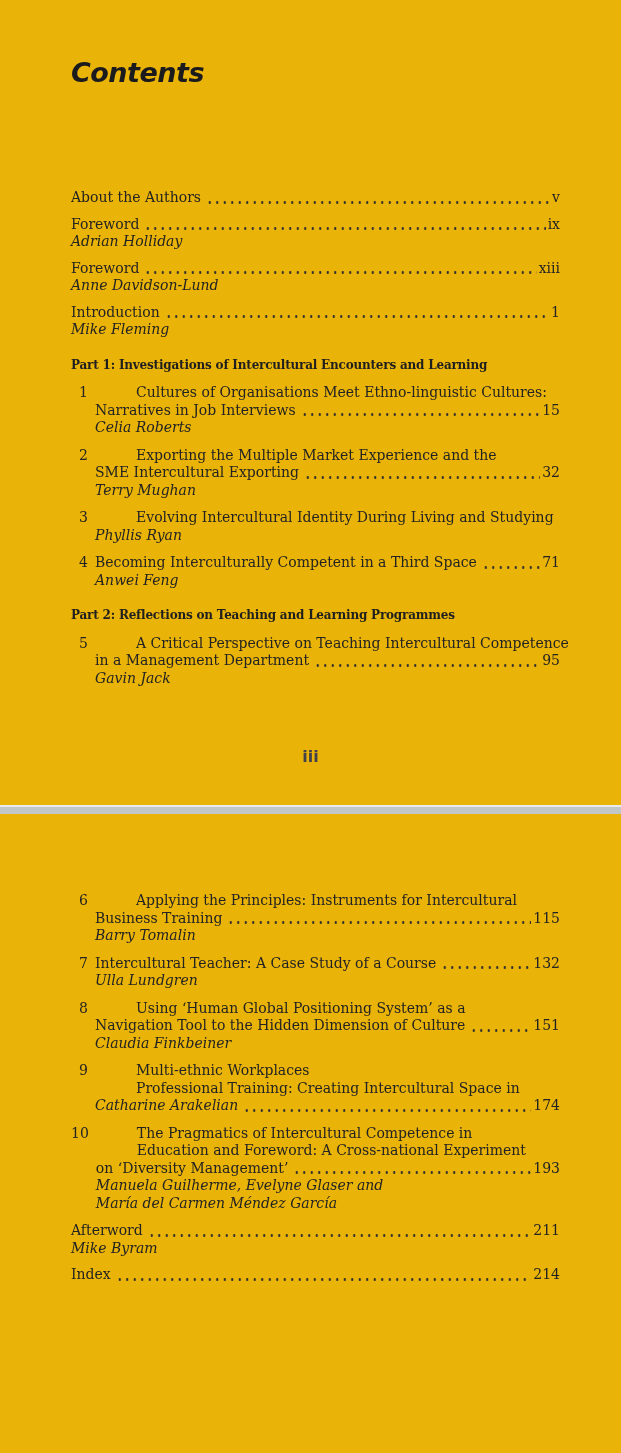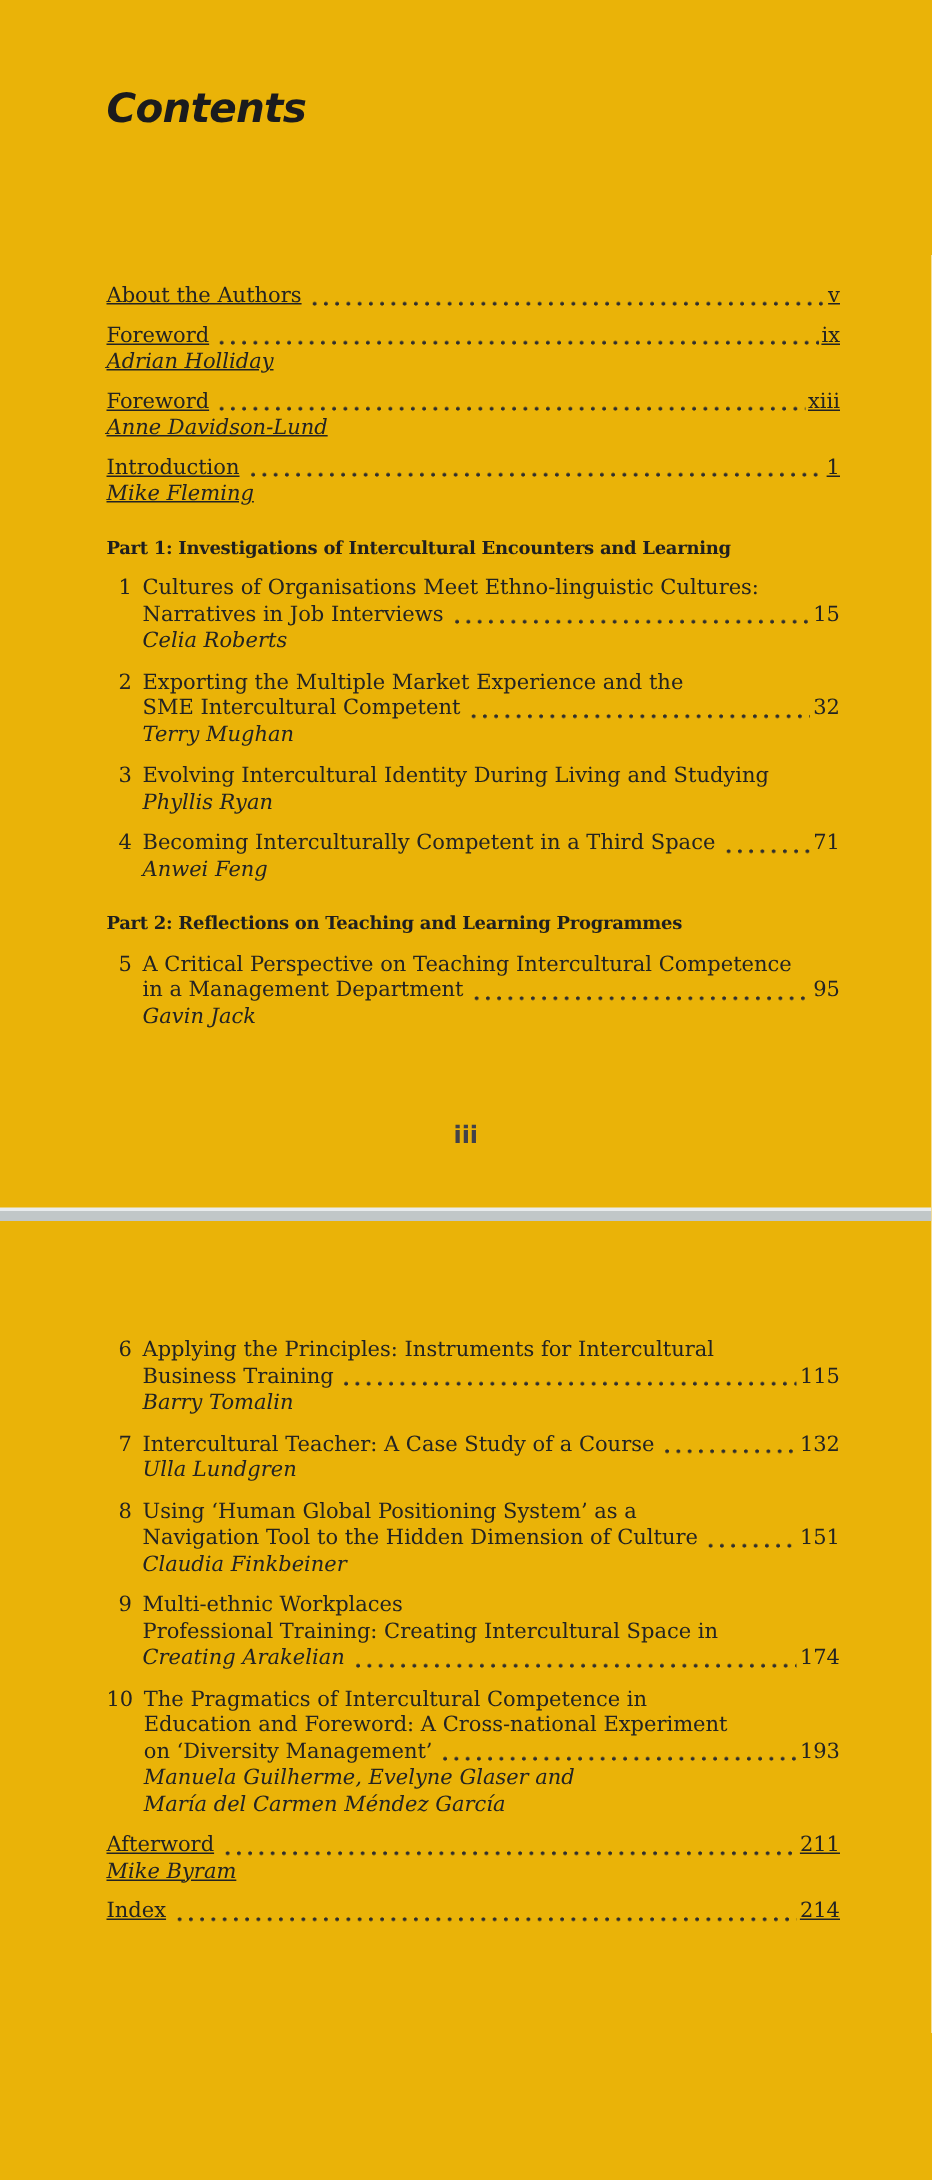--- a/index.html
+++ b/index.html
@@ -24,21 +24,21 @@
     font-weight: bold;
     font-size: 27px;
     line-height: 32px;
     letter-spacing: -0.5px;
     color: #1b1b1d;
     margin: 0;
   }
   .toc { margin-top: 100px; font-size: 14px; line-height: 17.5px; }
   .toc2 { font-size: 14px; line-height: 17.5px; }
 
-  .entry { margin: 0 0 9px 0; text-decoration: underline; }
+  .entry { margin: 0 0 9px 0; }
   .row { display: flex; align-items: baseline; }
   .row .t { white-space: nowrap; }
   .leader {
     flex: 1 1 auto;
     min-width: 8px;
     align-self: flex-end;
     height: 3px;
     margin: 0 2px 3px 5px;
     background-image: radial-gradient(circle, #2e2e2e 1.05px, rgba(0,0,0,0) 1.45px);
     background-size: 7.5px 3px;
@@ -53,21 +53,21 @@
     font-size: 12px;
     letter-spacing: -0.2px;
     line-height: 17.5px;
     margin: 18px 0 10px 0;
     white-space: nowrap;
     color: #1f1f1f;
   }
   .ch { display: flex; margin: 0 0 10px 0; }
   .ch .num { flex: 0 0 17px; text-align: right; margin-right: 7px; }
   .ch .body { flex: 1 1 auto; min-width: 0; }
-  .line { white-space: nowrap; }
+  .line { white-space: nowrap; margin-left: 41px; }
 
   .folio {
     position: absolute; left: 0; right: 0; top: 747px;
     text-align: center;
     font-family: "DejaVu Sans", sans-serif;
     font-weight: bold;
     font-size: 16px;
     color: #42424a;
   }
   
@@ -140,21 +140,21 @@
           </div>
           <div class="author">Celia Roberts</div>
         </div>
       </div>
 
       <div class="ch">
         <span class="num">2</span>
         <div class="body">
           <div class="line">Exporting the Multiple Market Experience and the</div>
           <div class="row">
-            <span class="t">SME Intercultural Competent</span>
+            <span class="t">SME Intercultural Exporting</span>
             <span class="leader"></span>
             <span class="pg">32</span>
           </div>
           <div class="author">Terry Mughan</div>
         </div>
       </div>
 
       <div class="ch">
         <span class="num">3</span>
         <div class="body">
@@ -237,21 +237,21 @@
           <div class="author">Claudia Finkbeiner</div>
         </div>
       </div>
 
       <div class="ch">
         <span class="num">9</span>
         <div class="body">
           <div class="line">Multi-ethnic Workplaces</div>
           <div class="line">Professional Training: Creating Intercultural Space in</div>
           <div class="row">
-            <span class="t author">Creating Arakelian</span>
+            <span class="t author">Catharine Arakelian</span>
             <span class="leader"></span>
             <span class="pg">174</span>
           </div>
         </div>
       </div>
 
       <div class="ch">
         <span class="num">10</span>
         <div class="body">
           <div class="line">The Pragmatics of Intercultural Competence in</div>

